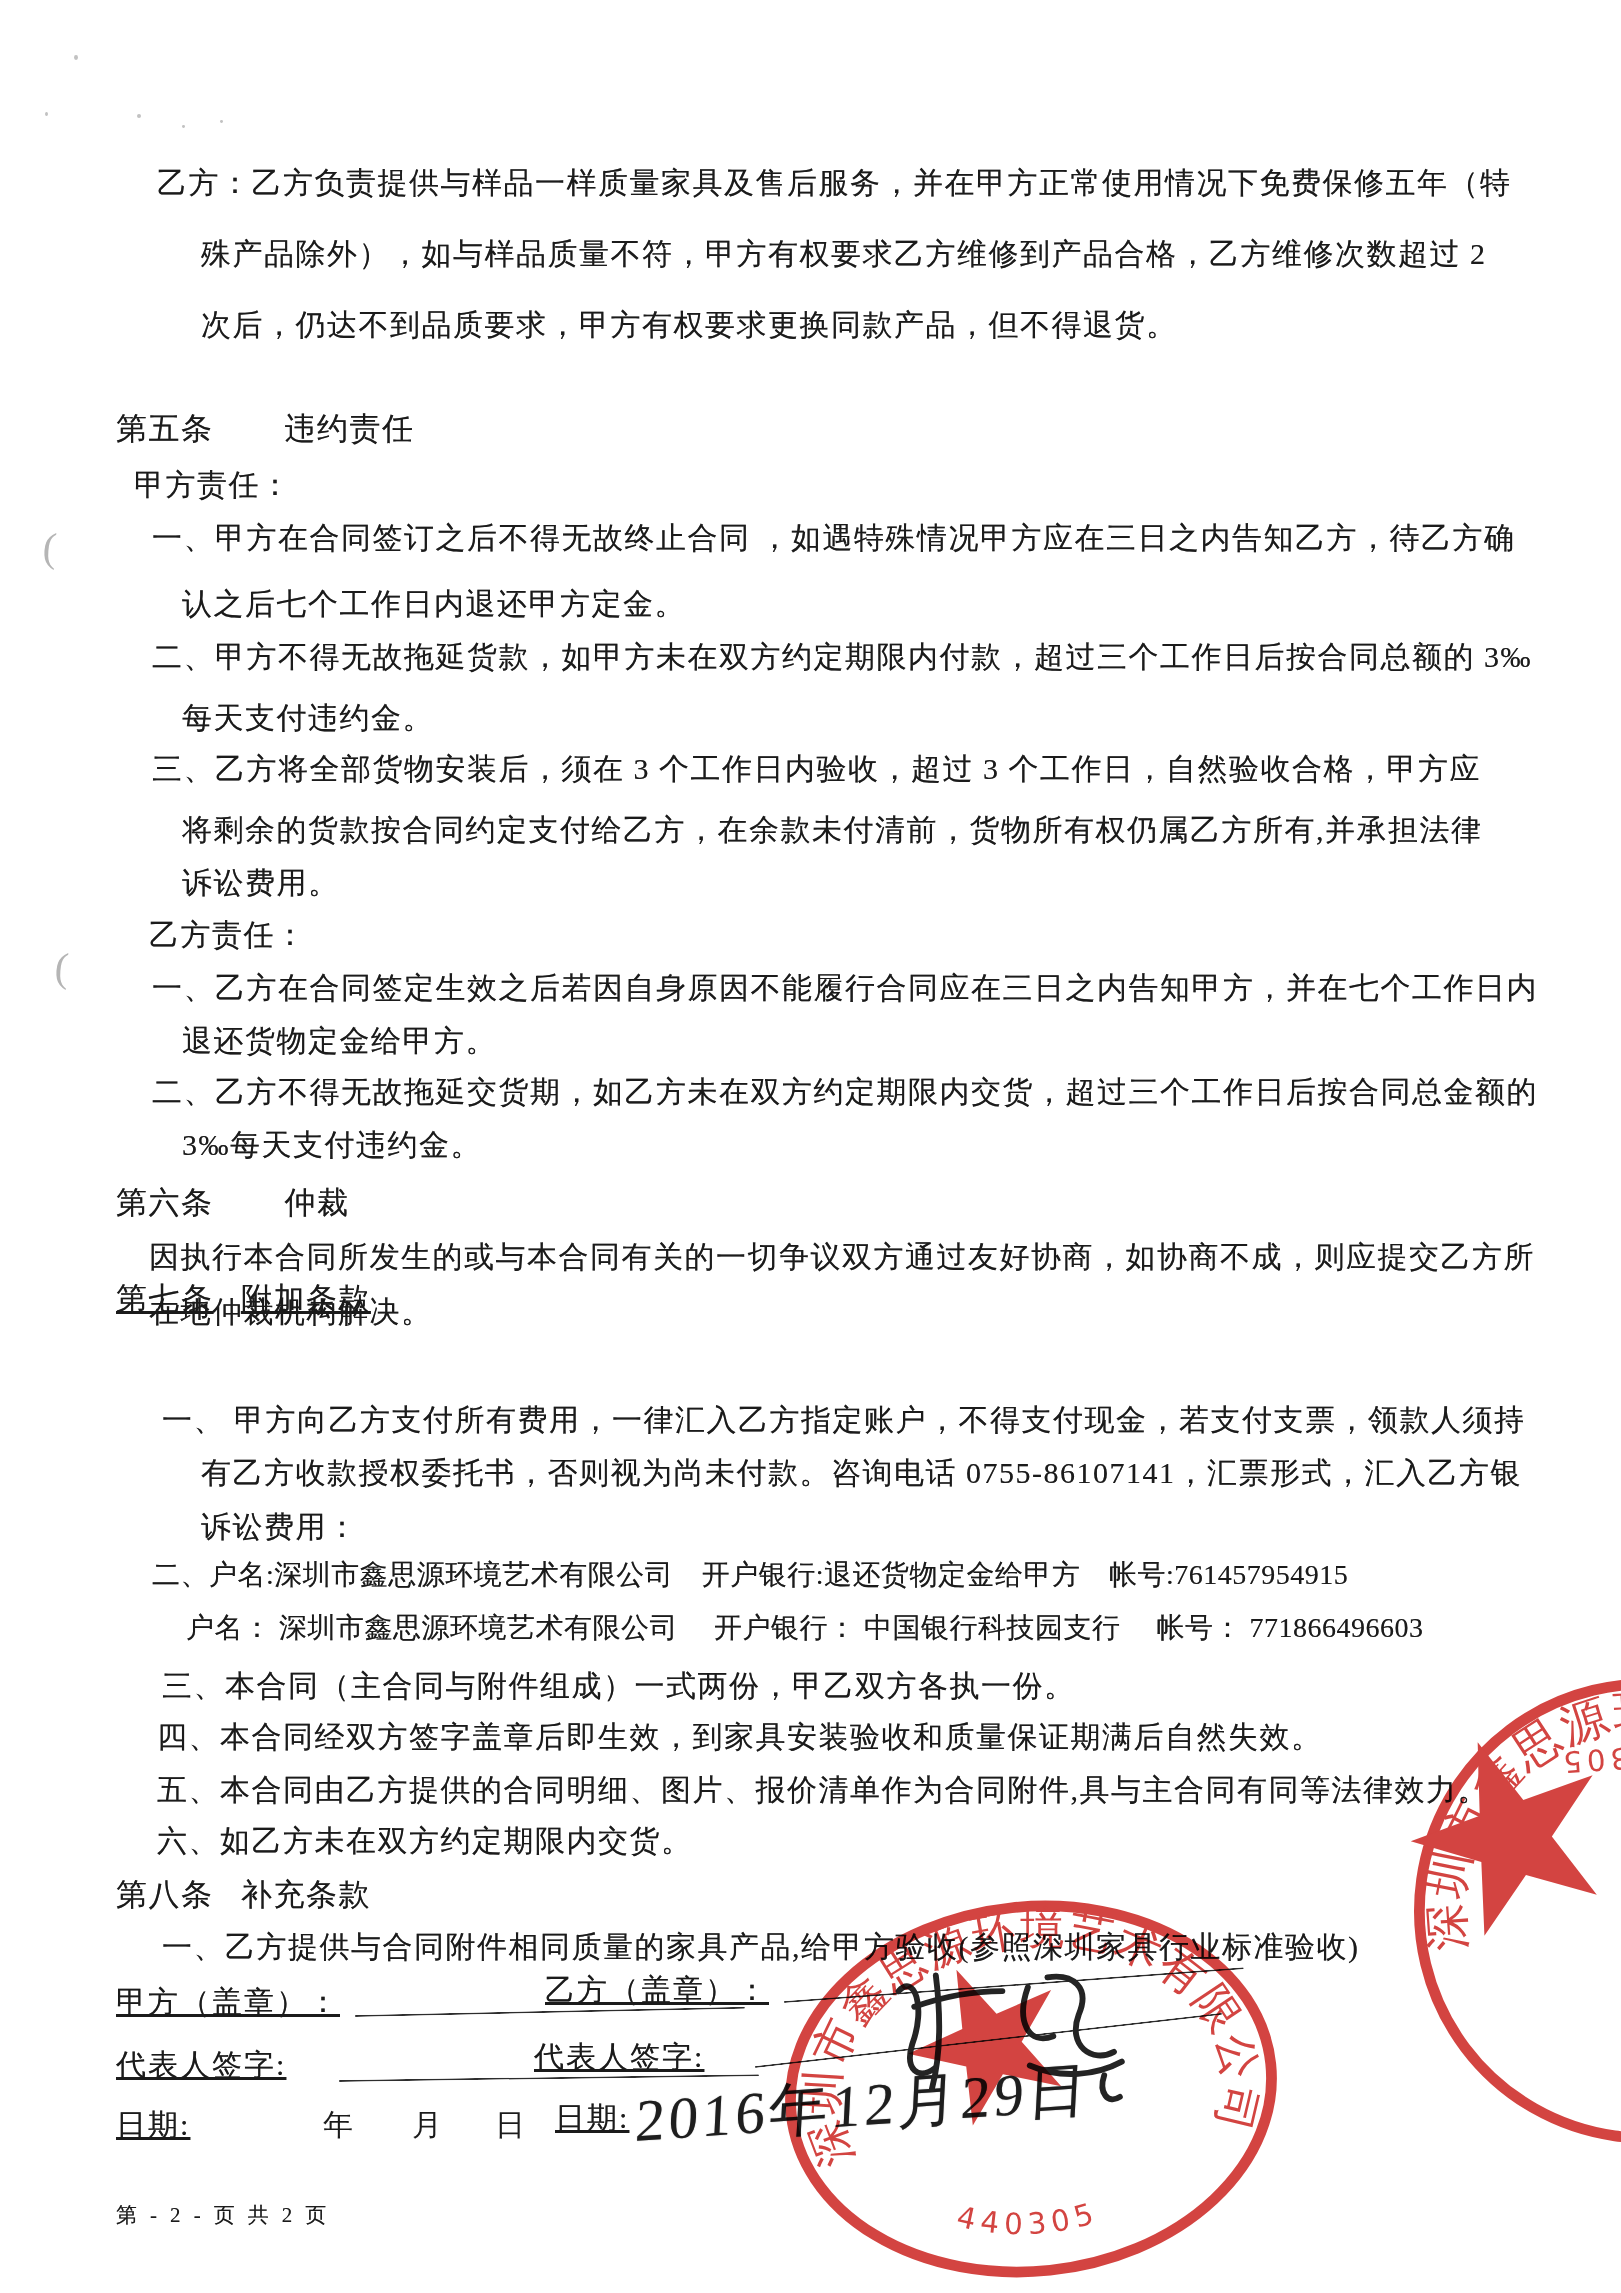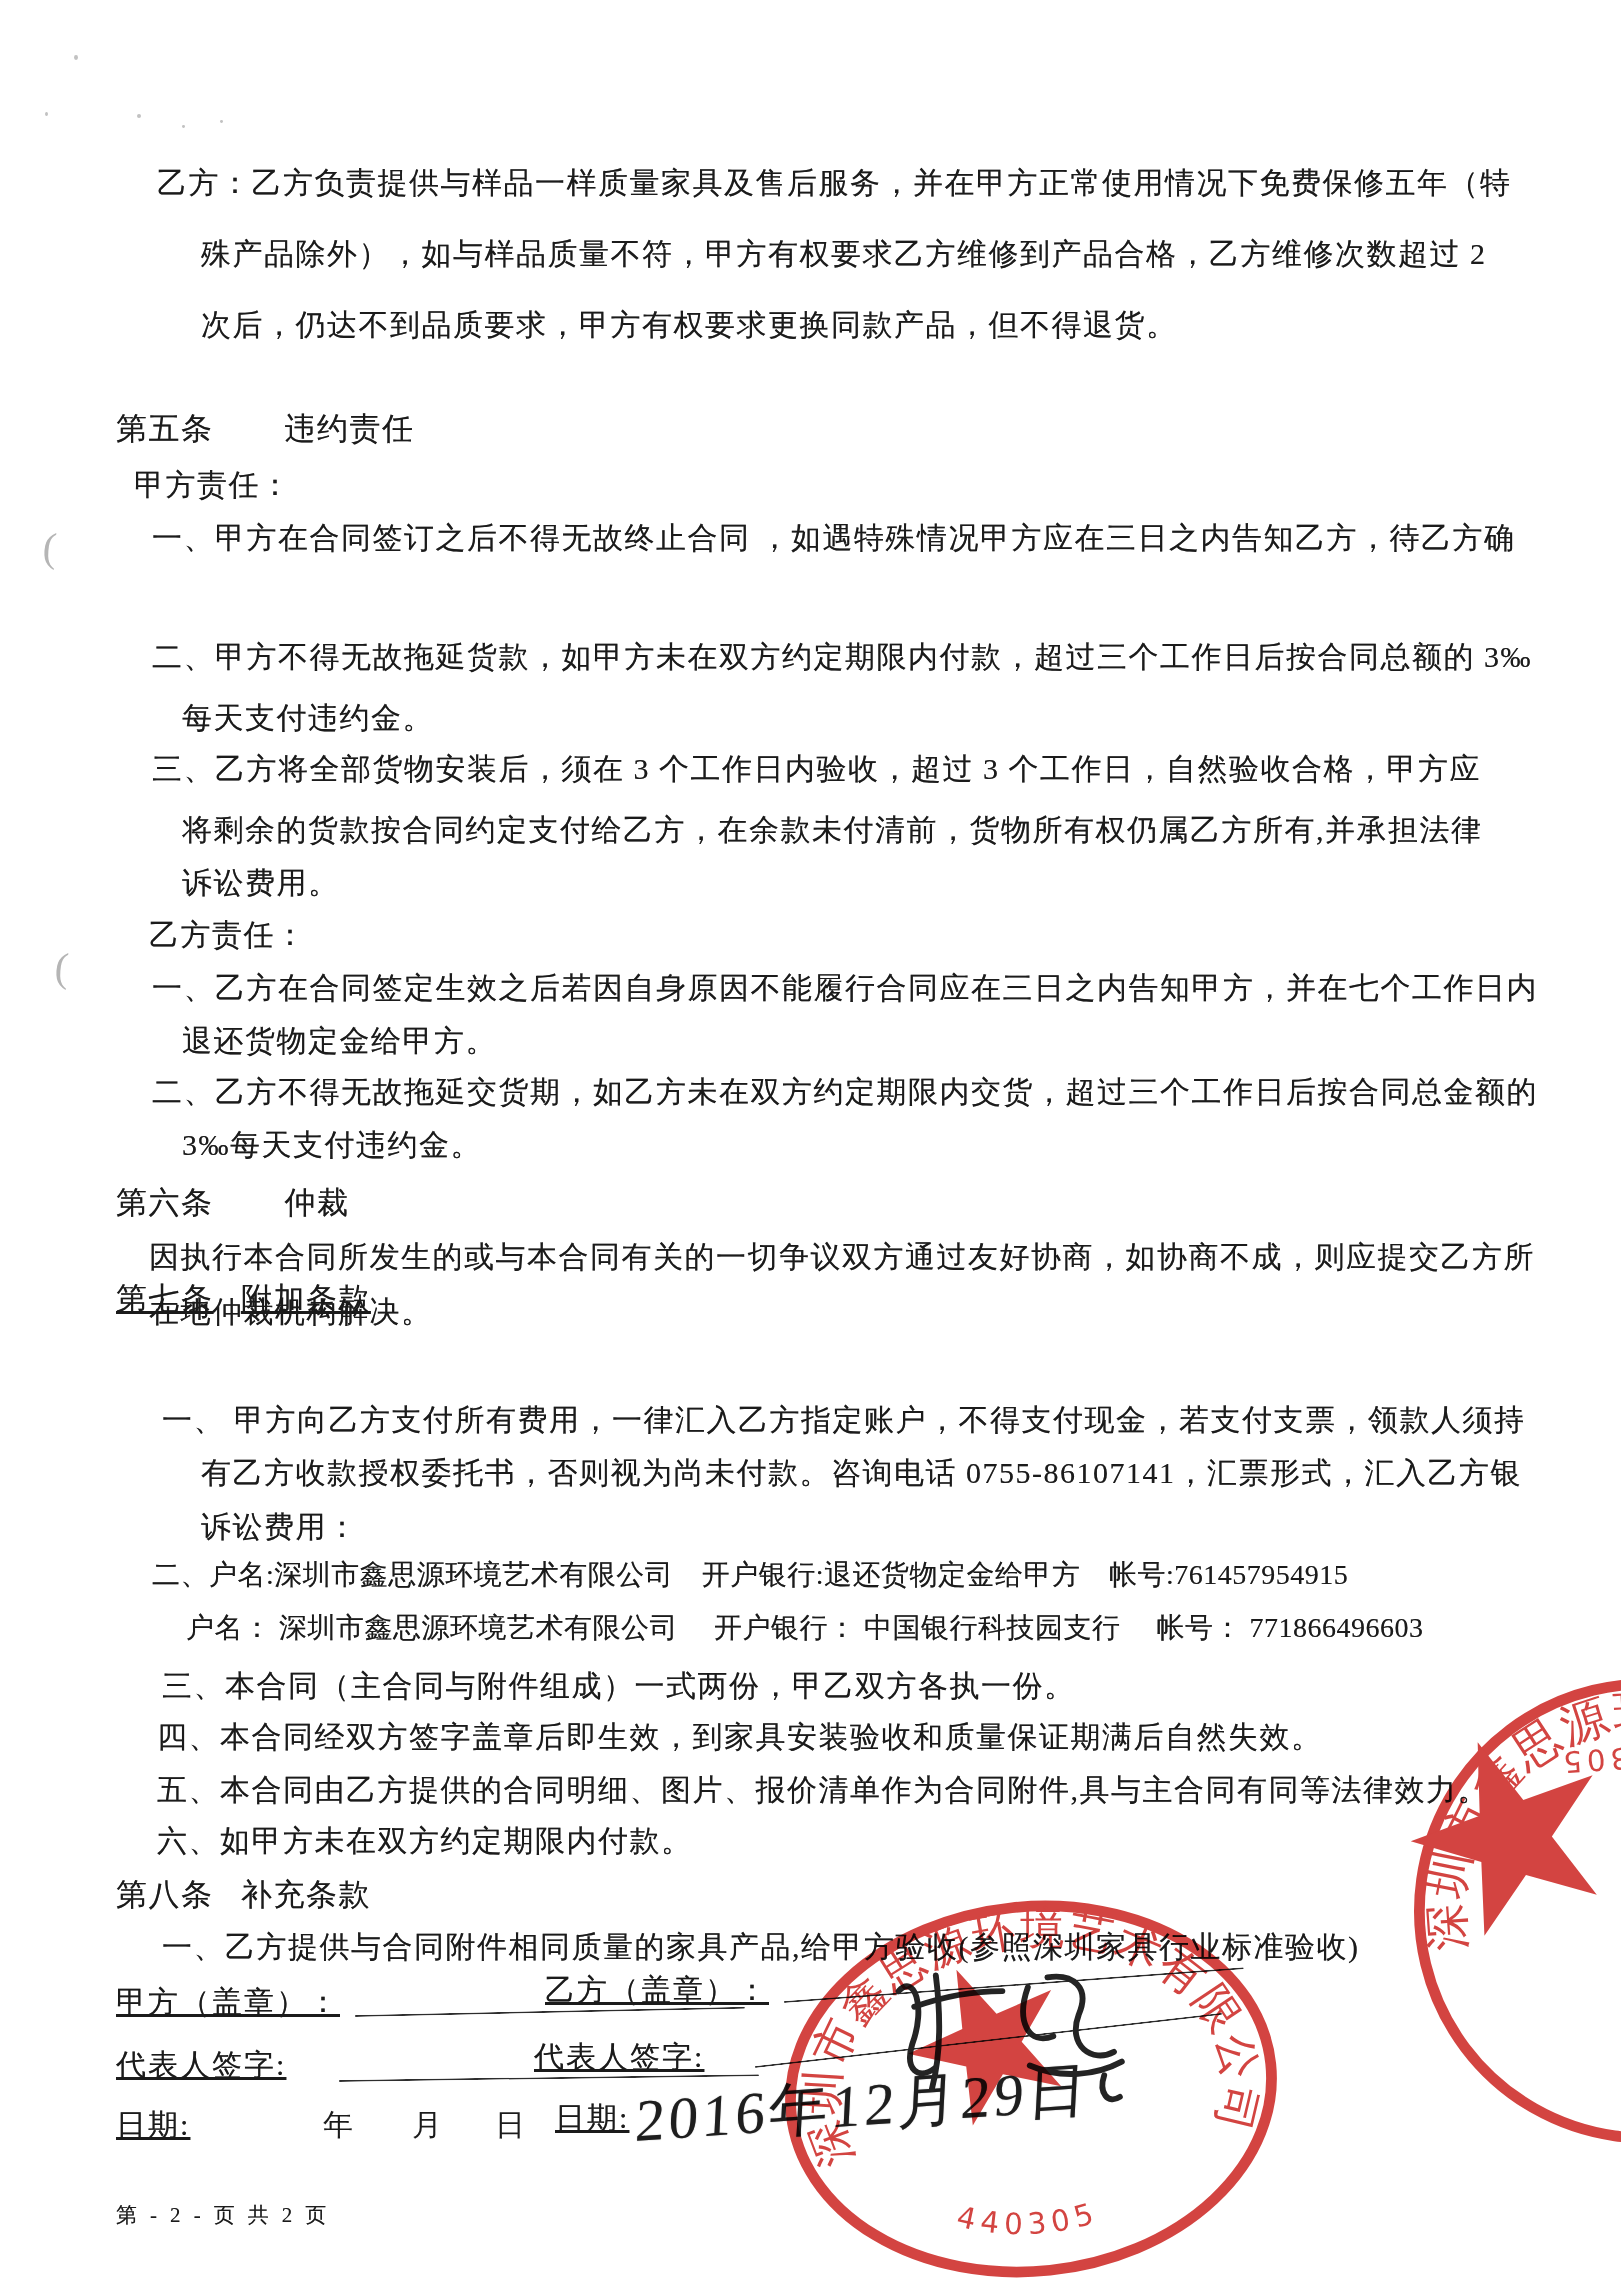--- a/index.html
+++ b/index.html
@@ -51,20 +51,21 @@
   <span class="speck" style="left:220px;top:120px;width:2.9px;height:2.9px;"></span>
   <span class="speck" style="left:182px;top:125px;width:2.9px;height:2.9px;"></span>
 
   <p class="ln" style="left:157px;top:163px;">乙方：乙方负责提供与样品一样质量家具及售后服务，并在甲方正常使用情况下免费保修五年（特</p>
   <p class="ln" style="left:201px;top:234px;">殊产品除外），如与样品质量不符，甲方有权要求乙方维修到产品合格，乙方维修次数超过 2</p>
   <p class="ln" style="left:201px;top:305px;">次后，仍达不到品质要求，甲方有权要求更换同款产品，但不得退货。</p>
 
   <p class="ln heading" style="left:116px;top:408px;"><span>第五条</span><span class="gapL">违约责任</span></p>
   <p class="ln" style="left:134px;top:465px;">甲方责任：</p>
   <p class="ln" style="left:152px;top:518px;">一、甲方在合同签订之后不得无故终止合同 ，如遇特殊情况甲方应在三日之内告知乙方，待乙方确</p>
+  <p class="ln" style="left:182px;top:584px;">认之后七个工作日内退还甲方定金。</p>
   <p class="ln" style="left:152px;top:637px;">二、甲方不得无故拖延货款，如甲方未在双方约定期限内付款，超过三个工作日后按合同总额的 3‰</p>
   <p class="ln" style="left:182px;top:698px;">每天支付违约金。</p>
   <p class="ln" style="left:152px;top:749px;">三、乙方将全部货物安装后，须在 3 个工作日内验收，超过 3 个工作日，自然验收合格，甲方应</p>
   <p class="ln" style="left:182px;top:810px;">将剩余的货款按合同约定支付给乙方，在余款未付清前，货物所有权仍属乙方所有,并承担法律</p>
   <p class="ln" style="left:182px;top:863px;">诉讼费用。</p>
   <p class="ln" style="left:149px;top:915px;">乙方责任：</p>
   <p class="ln" style="left:152px;top:968px;">一、乙方在合同签定生效之后若因自身原因不能履行合同应在三日之内告知甲方，并在七个工作日内</p>
   <p class="ln" style="left:182px;top:1021px;">退还货物定金给甲方。</p>
   <p class="ln" style="left:152px;top:1072px;">二、乙方不得无故拖延交货期，如乙方未在双方约定期限内交货，超过三个工作日后按合同总金额的</p>
   <p class="ln" style="left:182px;top:1125px;">3‰每天支付违约金。</p>
@@ -75,21 +76,21 @@
 
   <p class="ln heading" style="left:116px;top:1278px;text-decoration:underline;"><span>第七条</span><span class="gapM">附加条款</span></p>
   <p class="ln" style="left:162px;top:1400px;">一、 甲方向乙方支付所有费用，一律汇入乙方指定账户，不得支付现金，若支付支票，领款人须持</p>
   <p class="ln" style="left:201px;top:1453px;">有乙方收款授权委托书，否则视为尚未付款。咨询电话 0755-86107141，汇票形式，汇入乙方银</p>
   <p class="ln" style="left:201px;top:1507px;">诉讼费用：</p>
   <p class="ln small" style="left:152px;top:1556px;">二、户名:深圳市鑫思源环境艺术有限公司　开户银行:退还货物定金给甲方　帐号:761457954915</p>
   <p class="ln small" style="left:186px;top:1609px;">户名： 深圳市鑫思源环境艺术有限公司　 开户银行： 中国银行科技园支行　 帐号： 771866496603</p>
   <p class="ln" style="left:157px;top:1717px;">四、本合同经双方签字盖章后即生效，到家具安装验收和质量保证期满后自然失效。</p>
   <p class="ln" style="left:162px;top:1666px;">三、本合同（主合同与附件组成）一式两份，甲乙双方各执一份。</p>
   <p class="ln" style="left:157px;top:1770px;">五、本合同由乙方提供的合同明细、图片、报价清单作为合同附件,具与主合同有同等法律效力。</p>
-  <p class="ln" style="left:157px;top:1821px;">六、如甲方未在双方约定期限内付款。</p>
+  <p class="ln" style="left:157px;top:1821px;">六、如乙方未在双方约定期限内交货。</p>
 
   <p class="ln heading" style="left:116px;top:1874px;"><span>第八条</span><span class="gapM">补充条款</span></p>
   <p class="ln" style="left:162px;top:1927px;">一、乙方提供与合同附件相同质量的家具产品,给甲方验收(参照深圳家具行业标准验收)</p>
 
   <p class="ln sig-label" style="left:116px;top:1982px;">甲方（盖章）：</p>
   <div class="sig-line" style="left:355px;top:2015px;width:390px;transform:rotate(-1.2deg);"></div>
   <p class="ln sig-label" style="left:116px;top:2045px;">代表人签字:</p>
   <div class="sig-line" style="left:339px;top:2080px;width:420px;transform:rotate(-0.8deg);"></div>
   <p class="ln sig-label" style="left:116px;top:2105px;">日期:</p>
   <span class="ymd" style="left:323px;top:2105px;">年</span>

